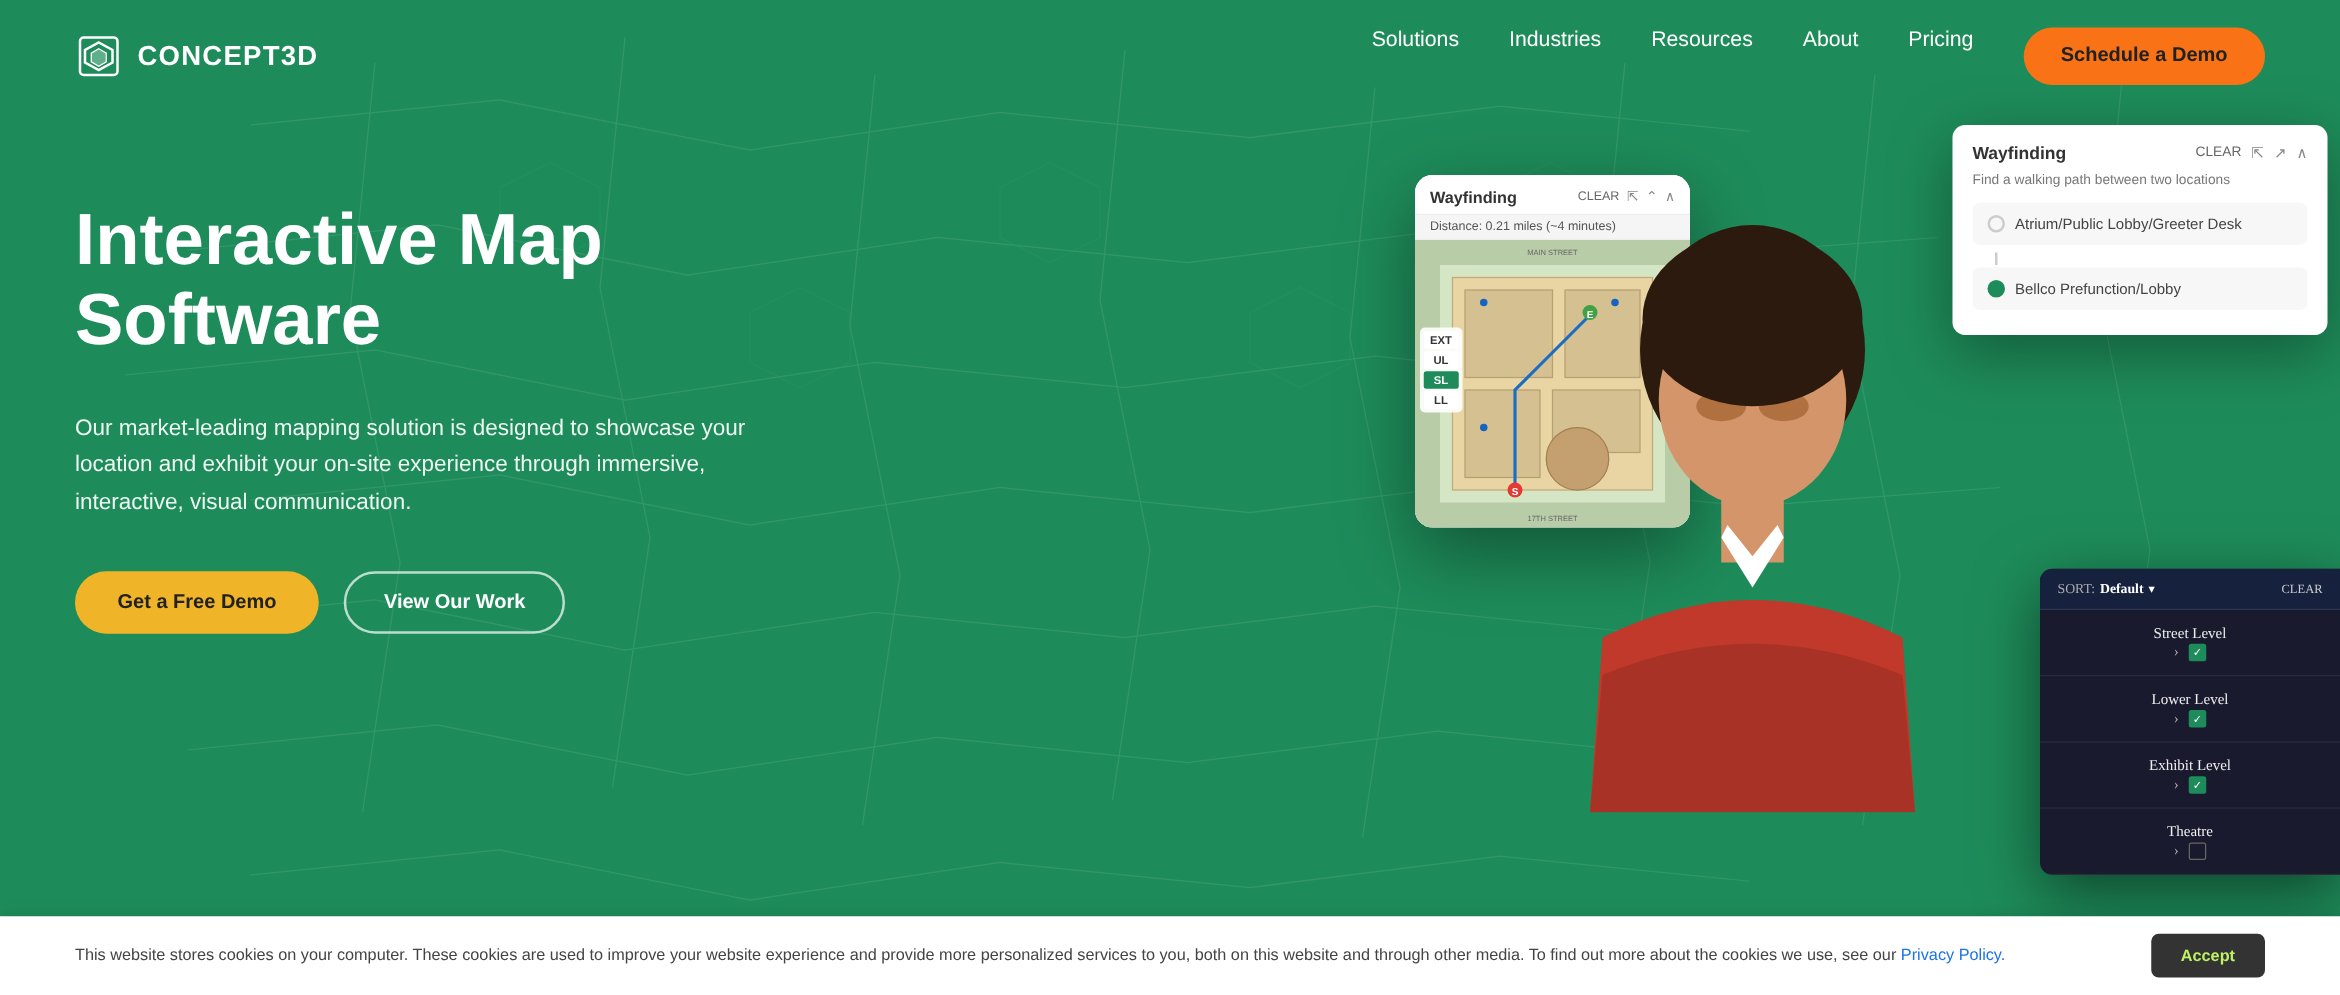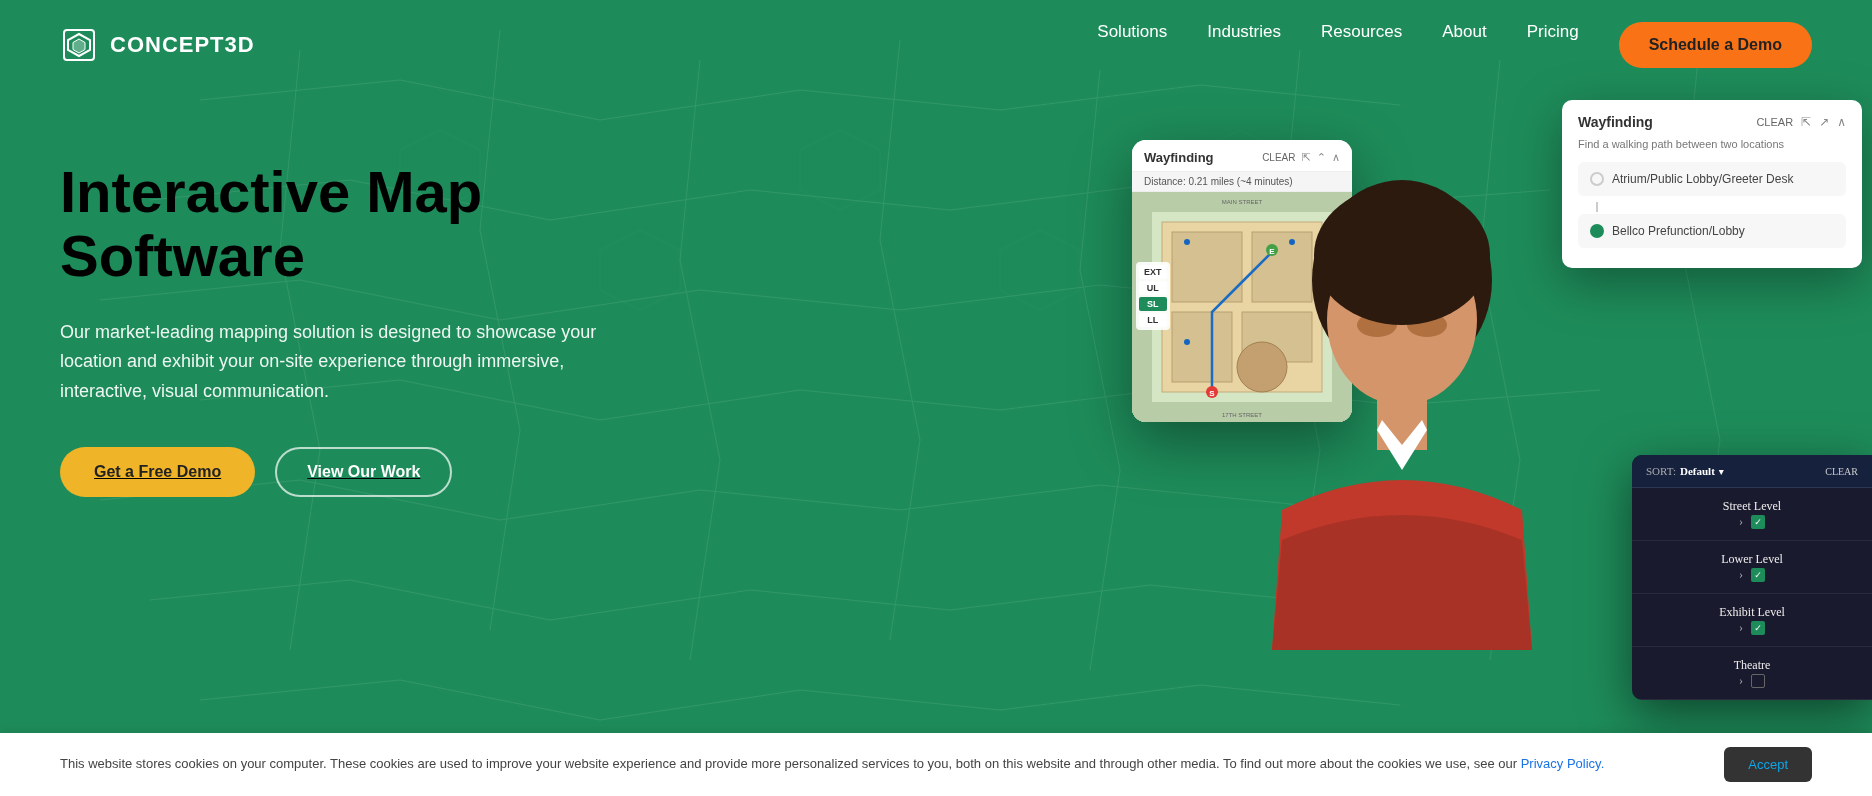--- a/index.html
+++ b/index.html
@@ -73,38 +73,37 @@
 
     
     .hero-content {
       position: absolute;
       top: 160px;
       left: 60px;
       max-width: 620px;
       z-index: 5;
     }
     .hero-title {
-      color: #000000;
+      color: #ffffff;
       font-size: 58px;
       font-weight: 900;
       line-height: 1.1;
-      margin-bottom: 30px;
+      margin-bottom: 40px;
     }
     .hero-subtitle {
       color: rgba(255,255,255,0.92);
       font-size: 18px;
       line-height: 1.65;
       margin-bottom: 40px;
       max-width: 560px;
     }
     .hero-buttons {
       display: flex;
       gap: 20px;
       align-items: flex-end;
-      text-decoration: underline;
     }
     .btn-primary {
       background: #f0b429;
       color: #222;
       font-size: 16px;
       font-weight: 700;
       border: none;
       border-radius: 50px;
       padding: 16px 34px;
       cursor: pointer;
@@ -405,26 +404,26 @@
       flex: 1;
       line-height: 1.6;
     }
     .cookie-link {
       color: #1a73e8;
       text-decoration: none;
     }
     .cookie-accept-btn {
       margin-left: 30px;
       background: #333;
-      color: #0ea5e9;
+      color: #bef264;
       border: none;
       border-radius: 6px;
       padding: 10px 24px;
       font-size: 13px;
-      font-weight: 400;
+      font-weight: 700;
       cursor: pointer;
       white-space: nowrap;
     }
   </style>
 </head>
 <body>
 
 <div class="hero">
 
   <svg class="hero-bg-pattern" viewBox="0 0 1872 796" xmlns="http://www.w3.org/2000/svg">

